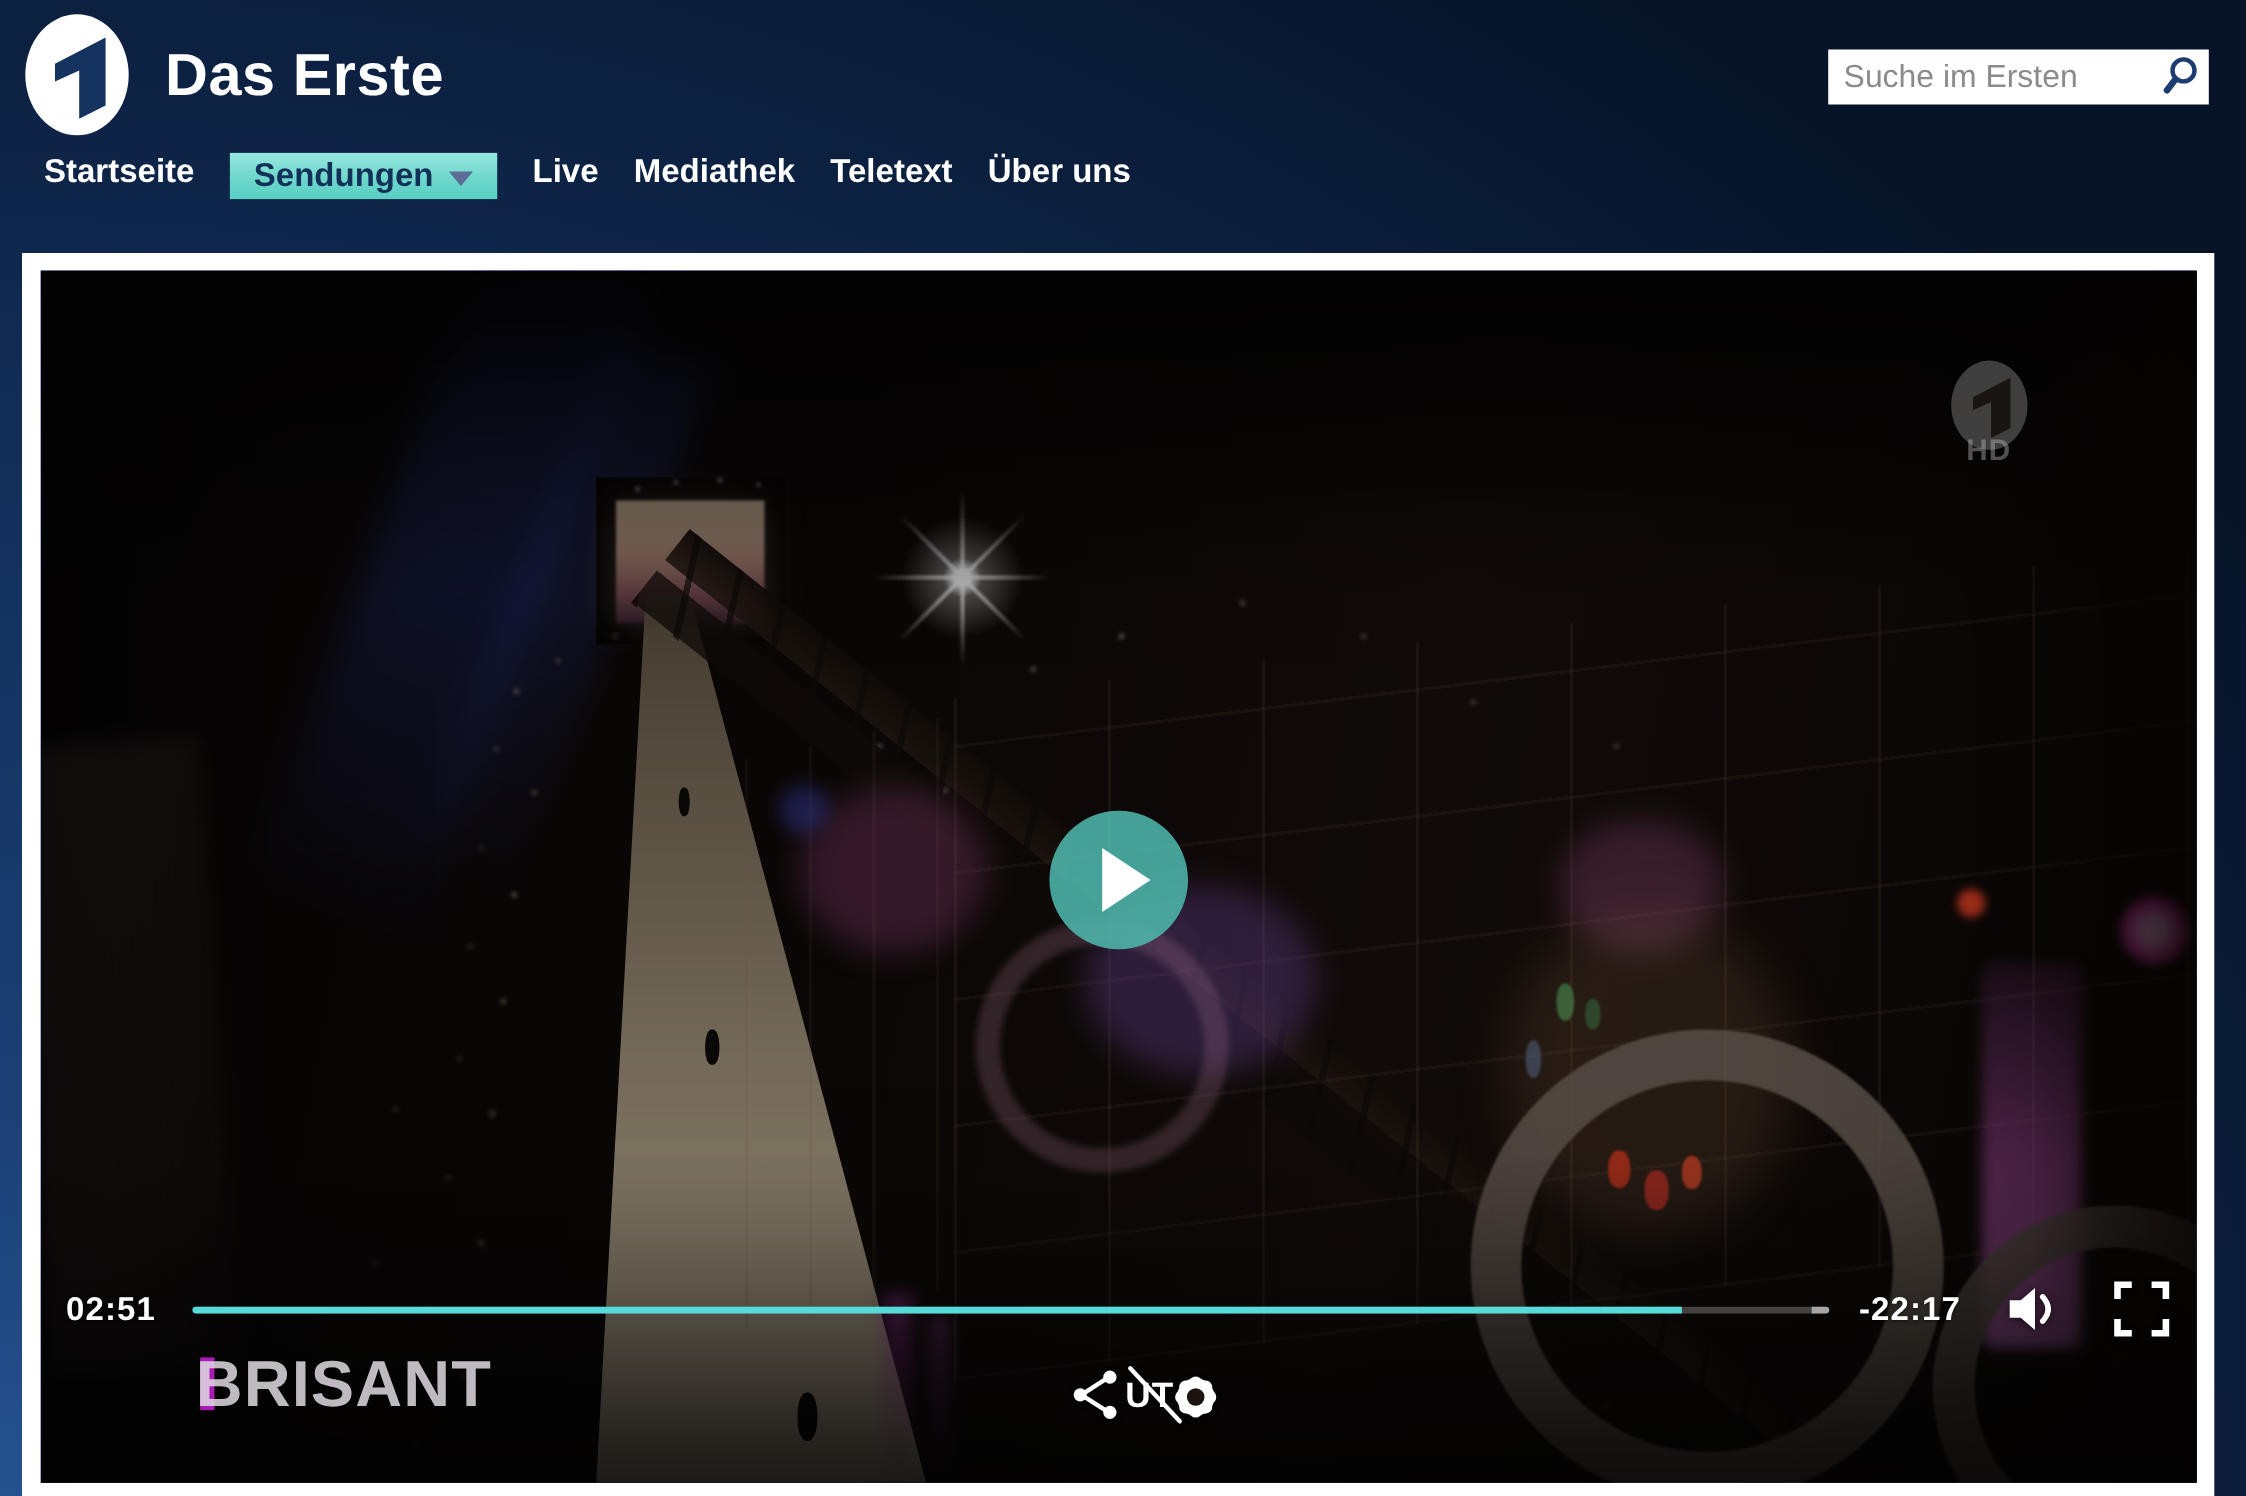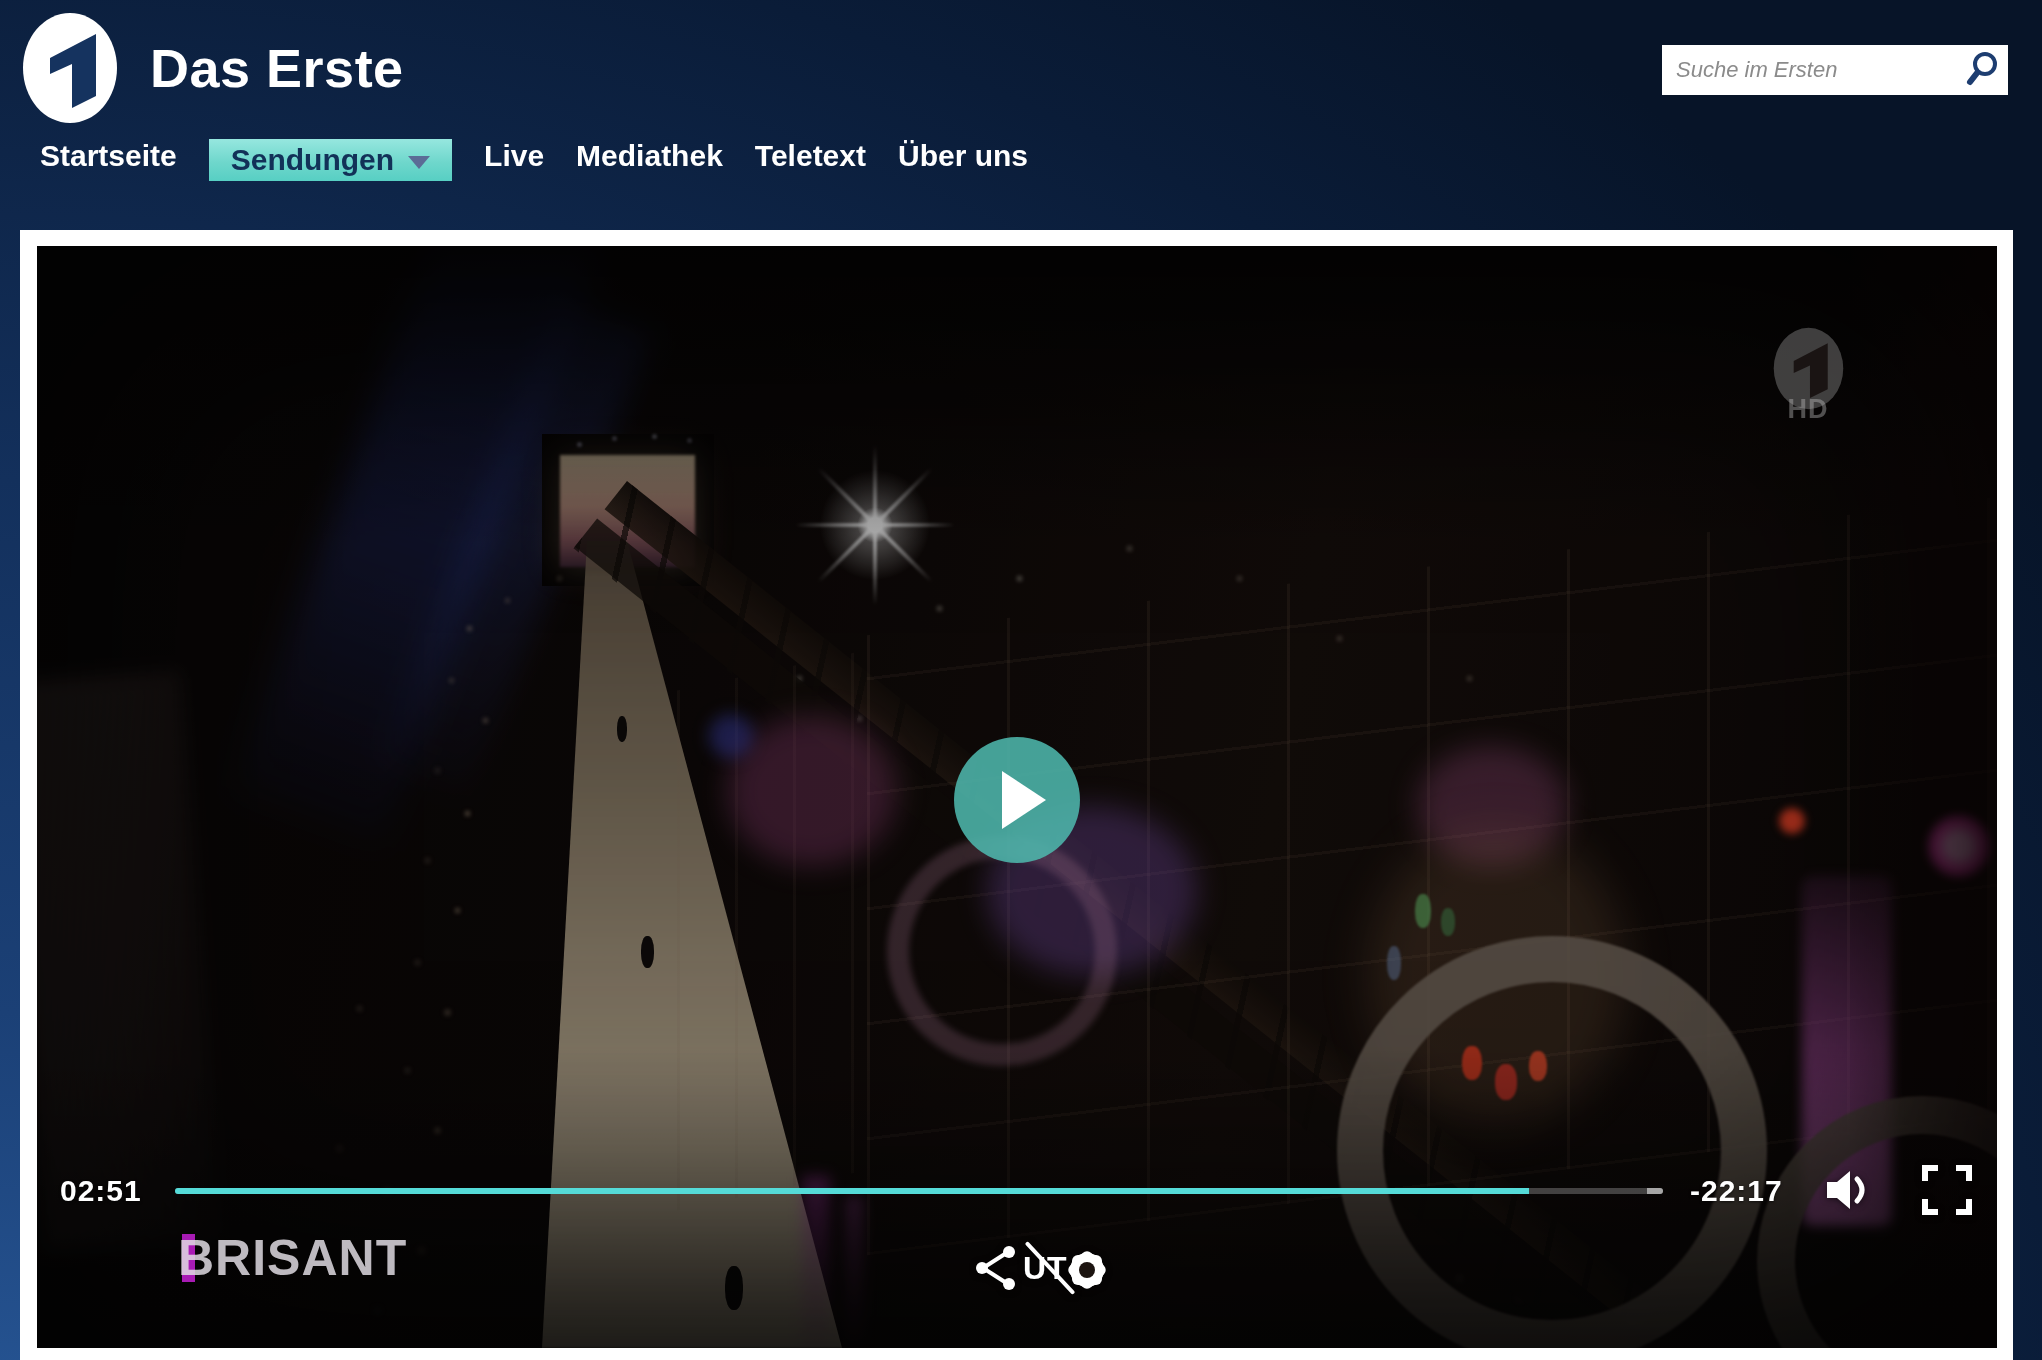--- a/index.html
+++ b/index.html
@@ -11,21 +11,21 @@
     background:radial-gradient(120% 145% at 0% 115%,
       #2a5c9e 0%, #1b4076 28%, #13305c 55%, #0a1c38 85%, #071428 100%);
   }
   
   .site-logo { position:absolute; left:22px; top:12px; display:flex; align-items:center; cursor:pointer; }
   .logo-mark { width:96px; height:112px; display:block; }
   .brand-title { margin-left:32px; color:#ffffff; font-size:54px; font-weight:600; letter-spacing:0.5px; }
   .search-box { position:absolute; left:1662px; top:45px; width:346px; height:50px;
     background:#ffffff; display:flex; align-items:center; }
   .search-box input { flex:1; min-width:0; border:0; outline:0; background:transparent;
-    font-family:"Liberation Sans", sans-serif; font-size:22px; color:#ec4899; padding:0 0 0 14px;font-style:italic; }
+    font-family:"Liberation Sans", sans-serif; font-size:29px; color:#ec4899; padding:0 0 0 14px; }
   .search-box input::placeholder { color:#8b8b8b; }
   .search-btn { width:52px; height:50px; border:0; background:transparent; cursor:pointer;
     display:flex; align-items:center; justify-content:center; }
   .main-nav { position:absolute; left:0; top:139px; height:64px; display:flex; align-items:flex-start;
     padding-left:40px; gap:32px; }
   .nav-item { display:flex; align-items:center; color:#ffffff; font-size:30px; font-weight:600;
     cursor:pointer; white-space:nowrap; }
   .nav-item.active { background:linear-gradient(180deg,#96e7df 0%,#6fd7cc 55%,#57cfc3 100%);
     color:#123158; padding:4px 22px; }
   .chev { width:0; height:0; border-left:11px solid transparent; border-right:11px solid transparent;
@@ -130,21 +130,21 @@
   
   .wm-circle { left:1736px; top:81px; width:71px; height:83px; }
   .wm-hd { left:1745px; top:148px; width:52px; text-align:center; font-size:27px; font-weight:700;
     color:rgba(195,195,195,0.40); letter-spacing:1px; }
   
   .play-btn { left:917px; top:491px; width:126px; height:126px; border-radius:50%;
     background:rgba(77,182,172,0.88); cursor:pointer; }
   .play-tri { left:48px; top:34px; width:0; height:0;
     border-left:44px solid #ffffff; border-top:29px solid transparent; border-bottom:29px solid transparent; }
   
-  .brisant { left:141px; top:988px; display:flex; align-items:center; font-size:50px; font-weight:700;
+  .brisant { left:141px; top:988px; display:flex; align-items:center; font-size:59px; font-weight:700;
     letter-spacing:1px; color:rgba(223,219,226,0.85); filter:blur(0.5px); }
   .brisant-bar { position:static; width:13px; height:48px; background:rgba(186,30,200,0.9); margin-left:4px; }
   
   .time { font-size:30px; color:#ffffff; font-weight:700; letter-spacing:1px;
     text-shadow:0 1px 3px rgba(0,0,0,0.6);margin-top:10px; }
   .time-current { left:23px; top:918px; }
   .time-remaining { left:1653px; top:918px; }
   .progress { left:138px; top:942px; width:1488px; height:6px; border-radius:3px;
     background:rgba(140,140,140,0.45); cursor:pointer; }
   .progress-fill { left:0; top:0; height:100%; background:#55dbd8; border-radius:3px 0 0 3px; }

